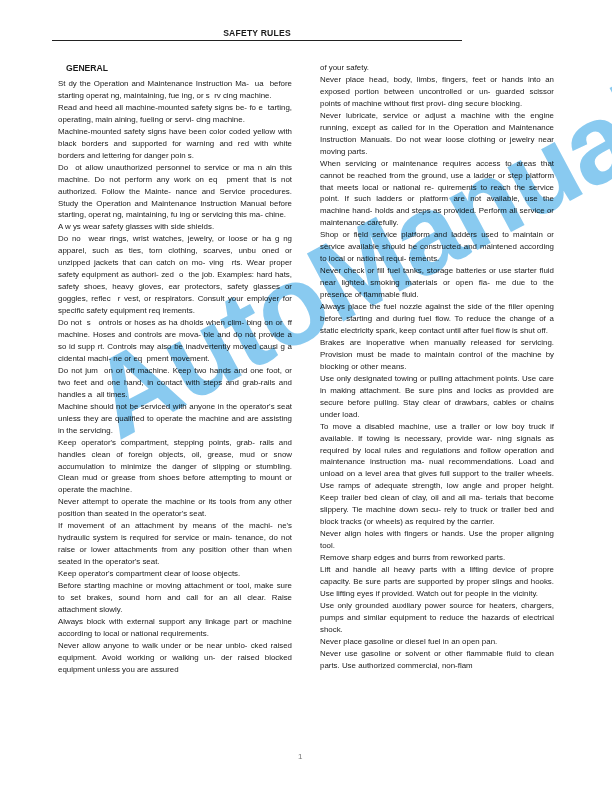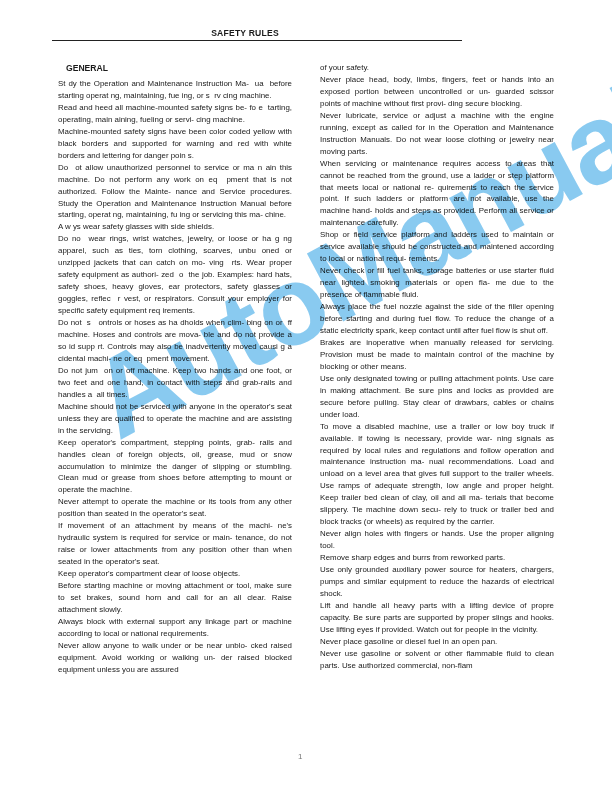--- a/index.html
+++ b/index.html
@@ -6,21 +6,21 @@
     body {
       width: 612px; height: 792px;
       background: #ffffff;
       position: relative;
       overflow: hidden;
       font-family: "Liberation Sans", "DejaVu Sans", sans-serif;
       color: #1a1a1a;
     }
     .page-header {
       position: absolute;
-      left: 40px; top: 28px;
+      left: 52px; top: 28px;
       width: 410px;
       text-align: center;
       font-weight: bold;
       font-size: 8.6px;
       letter-spacing: 0.2px;
     }
     .header-rule {
       position: absolute;
       left: 52px; top: 40px;
       width: 410px; height: 0;
@@ -97,21 +97,21 @@
   <p class="para">Never lubricate, service or adjust a machine with the engine running, except as called for in the Operation and Maintenance Instruction Manuals. Do not wear loose clothing or jewelry near moving parts.</p>
   <p class="para">When servicing or maintenance requires access to areas that cannot be reached from the ground, use a ladder or step platform that meets local or national re- quirements to reach the service point. If such ladders or platform are not available, use the machine hand- holds and steps as provided. Perform all service or maintenance carefully.</p>
   <p class="para">Shop or field service platform and ladders used to maintain or service available should be constructed and maintened according to local or national requi- rements.</p>
   <p class="para">Never check or fill fuel tanks, storage batteries or use starter fluid near lighted smoking materials or open fla- me due to the presence of flammable fluid.</p>
   <p class="para">Always place the fuel nozzle against the side of the filler opening before starting and during fuel flow. To reduce the change of a static electricity spark, keep contact until after fuel flow is shut off.</p>
   <p class="para">Brakes are inoperative when manually released for servicing. Provision must be made to maintain control of the machine by blocking or other means.</p>
   <p class="para">Use only designated towing or pulling attachment points. Use care in making attachment. Be sure pins and locks as provided are secure before pulling. Stay clear of drawbars, cables or chains under load.</p>
   <p class="para">To move a disabled machine, use a trailer or low boy truck if available. If towing is necessary, provide war- ning signals as required by local rules and regulations and follow operation and maintenance instruction ma- nual recommendations. Load and unload on a level area that gives full support to the trailer wheels. Use ramps of adequate strength, low angle and proper height. Keep trailer bed clean of clay, oil and all ma- terials that become slippery. Tie machine down secu- rely to truck or trailer bed and block tracks (or wheels) as required by the carrier.</p>
   <p class="para">Never align holes with fingers or hands. Use the proper aligning tool.</p>
   <p class="para">Remove sharp edges and burrs from reworked parts.</p>
+  <p class="para">Lift and handle all heavy parts with a lifting device of propre capacity. Be sure parts are supported by proper slings and hooks. Use lifting eyes if provided. Watch out for people in the vicinity.</p>
   <p class="para">Use only grounded auxiliary power source for heaters, chargers, pumps and similar equipment to reduce the hazards of electrical shock.</p>
-  <p class="para">Lift and handle all heavy parts with a lifting device of propre capacity. Be sure parts are supported by proper slings and hooks. Use lifting eyes if provided. Watch out for people in the vicinity.</p>
   <p class="para">Never place gasoline or diesel fuel in an open pan.</p>
   <p class="para">Never use gasoline or solvent or other flammable fluid to clean parts. Use authorized commercial, non-flam</p>
 </div>
 
 <div class="watermark">AutoManual</div>
 
 <div class="page-number">1</div>
 
 </body></html>

